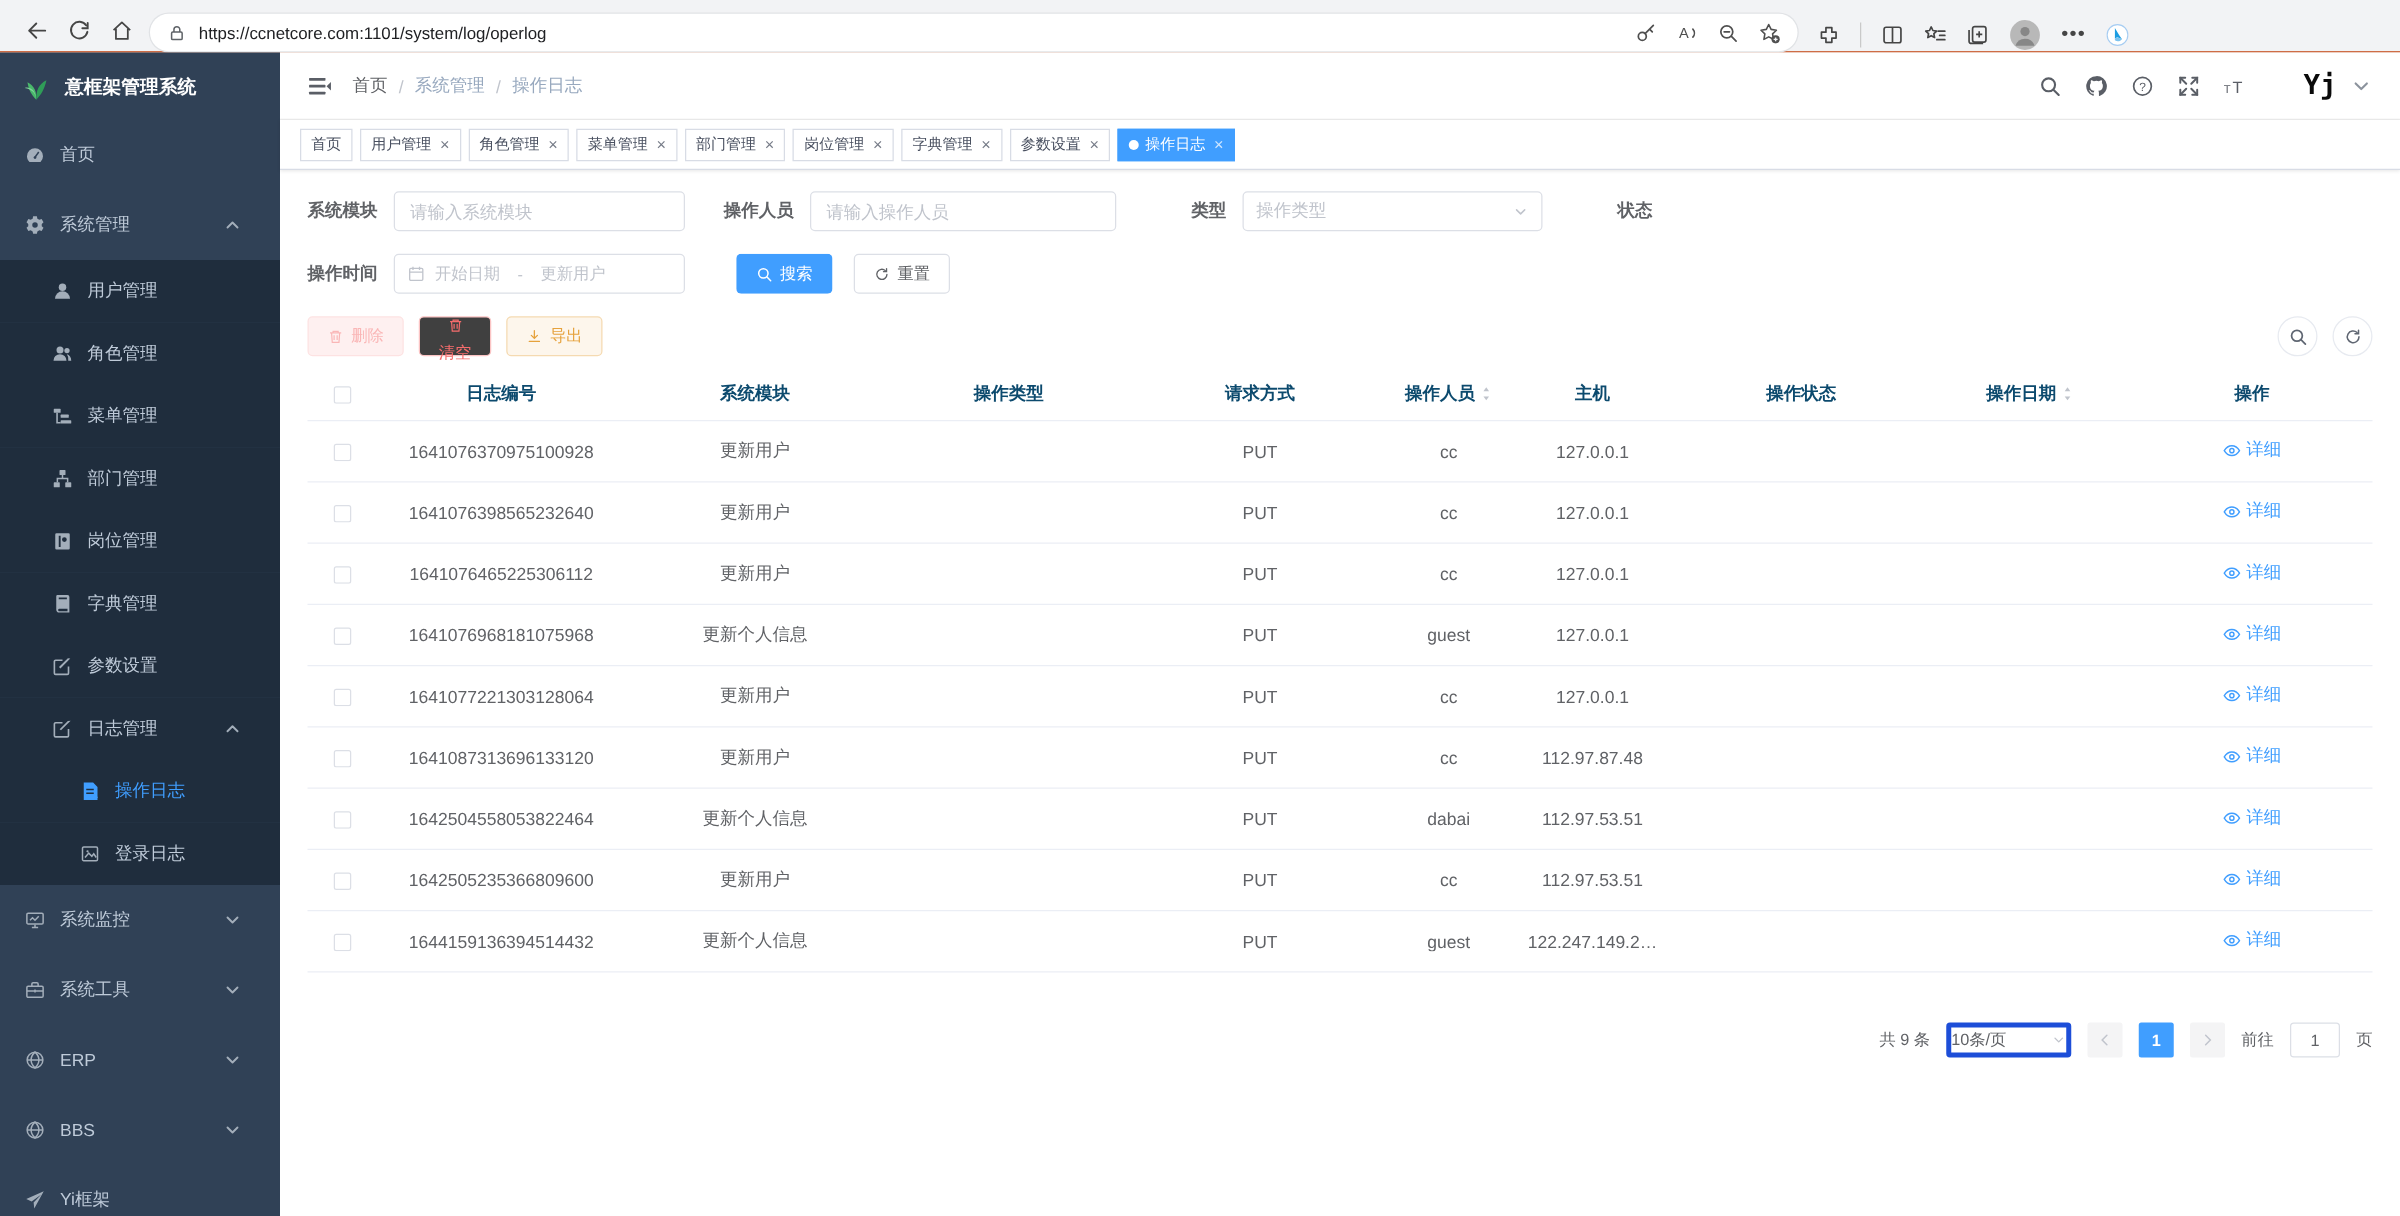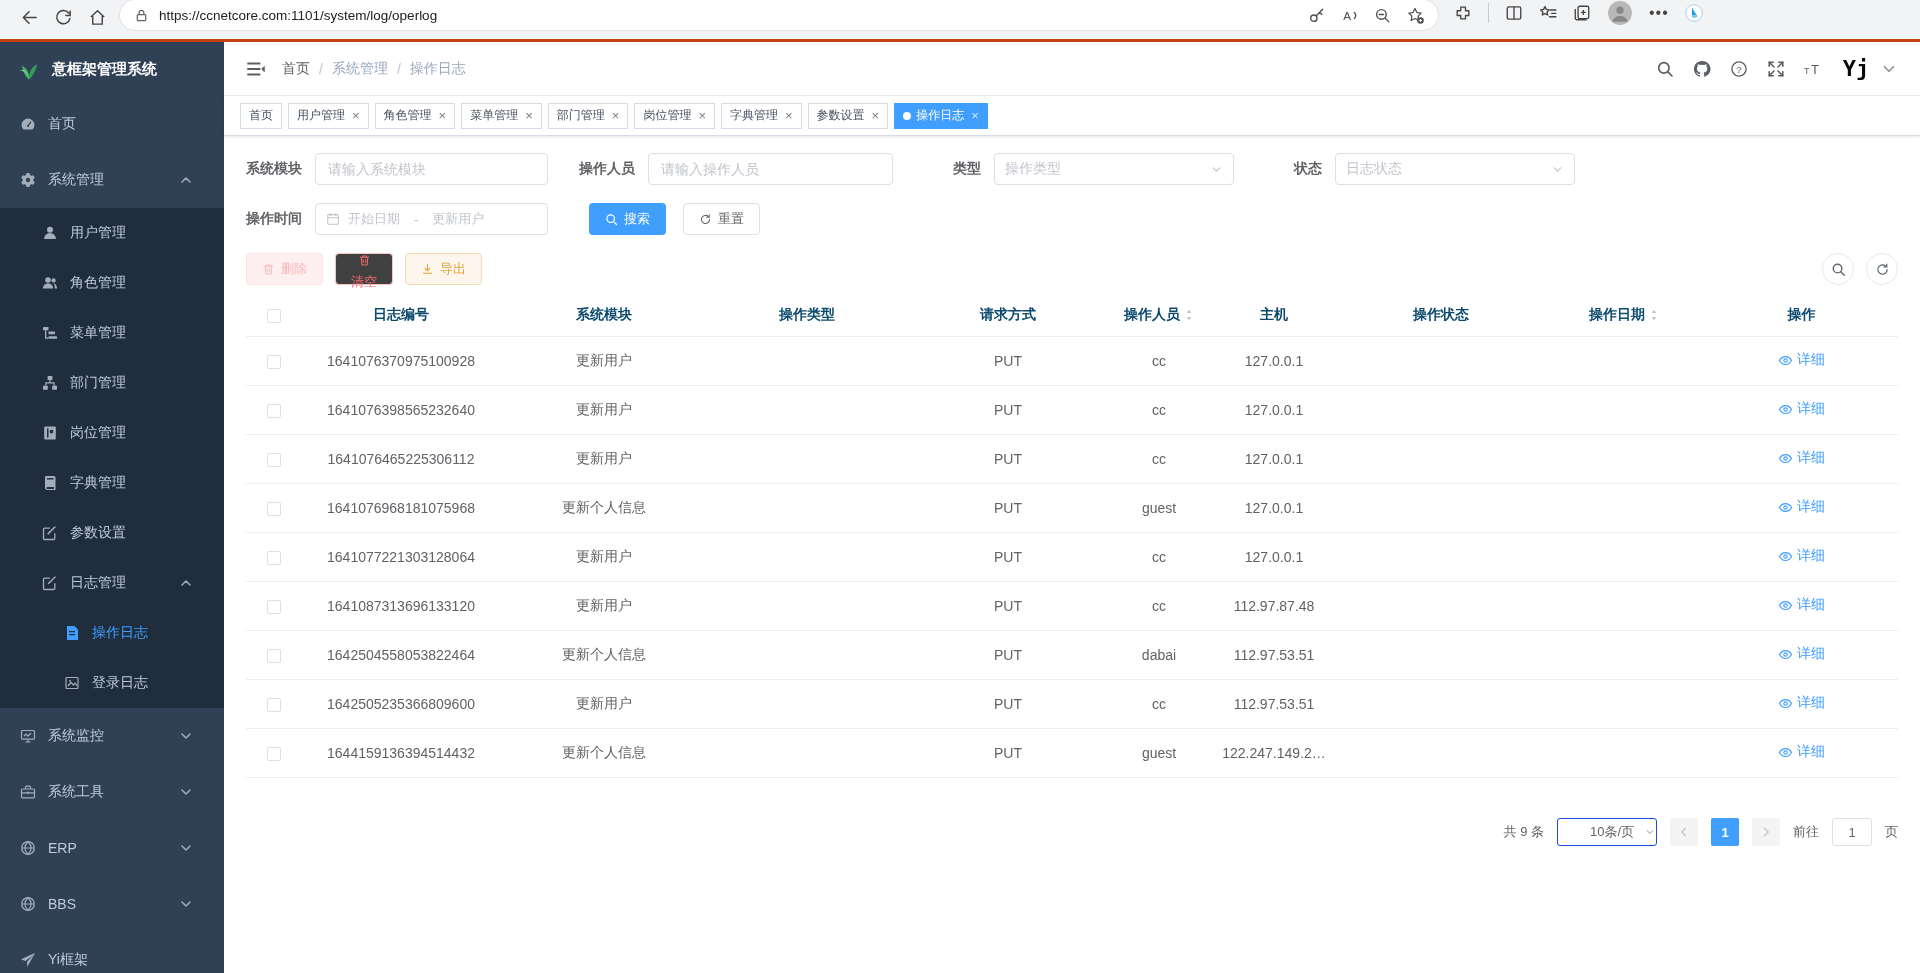--- a/index.html
+++ b/index.html
@@ -1,21 +1,21 @@
 <!DOCTYPE html>
 <html><head>
 <meta charset="utf-8">
 <style>
   *{margin:0;padding:0;box-sizing:border-box;font-family:"Liberation Sans","DejaVu Sans",sans-serif;}
   html,body{width:1920px;height:973px;overflow:hidden;background:#fff;}
   .icon{display:inline-flex;align-items:center;justify-content:center;flex-shrink:0;}
   .icon svg{display:block;width:100%;height:100%;}
 
   
-  .browser-bar{height:42px;background:#f2f3f5;border-bottom:3px solid #c2410c;display:flex;align-items:flex-start;padding:0 12px;}
+  .browser-bar{height:42px;background:#f2f3f5;border-bottom:1px solid #c2410c;display:flex;align-items:flex-end;padding:0 12px;}
   .nav-btn{width:34px;height:34px;border-radius:6px;display:flex;align-items:center;justify-content:center;color:#454545;}
   .b-icon{width:19px;height:19px;color:#454545;}
   .url-pill{width:1318px;height:30px;background:#fff;border-radius:15px;box-shadow:0 0 0 1px #e1e3e6;display:flex;align-items:center;padding:0 14px;gap:10px;margin-left:6px;}
   .url-text{font-size:13.5px;color:#202124;flex:1;white-space:nowrap;overflow:hidden;}
   .pill-icons{display:flex;gap:16px;align-items:center;color:#4f4f4f;}
   .pill-icons .icon{width:17px;height:17px;}
   .browser-right{display:flex;align-items:center;gap:16px;margin-left:16px;color:#454545;}
   .browser-right .icon{width:18px;height:18px;}
   .divider-v{width:1px;height:20px;background:#c9c9c9;}
   .more-dots{font-size:16px;color:#454545;letter-spacing:1px;}
@@ -38,21 +38,21 @@
 
   .main{flex:1;display:flex;flex-direction:column;background:#fff;min-width:0;}
   .navbar{height:54px;display:flex;align-items:center;padding:0 22px;border-bottom:1px solid #ededed;}
   .hamburger{width:20px;height:20px;color:#5a5e66;margin-right:16px;cursor:pointer;}
   .breadcrumb{font-size:14px;display:flex;gap:9px;align-items:center;}
   .crumb{color:#97a8be;}
   .crumb.first{color:#606266;}
   .crumb-sep{color:#c0c4cc;}
   .nav-right{margin-left:auto;display:flex;align-items:center;gap:19px;color:#5a5e66;}
   .nav-right .icon{width:18px;height:18px;cursor:pointer;}
-  .avatar-logo{width:30px;height:30px;display:flex;align-items:center;justify-content:center;font-weight:bold;font-size:22px;color:#0a0a0a;font-family:"DejaVu Sans Mono",monospace;cursor:pointer;}
+  .avatar-logo{width:30px;height:30px;display:flex;align-items:center;justify-content:center;font-weight:bold;font-size:22px;color:#0a0a0a;font-family:"DejaVu Sans Mono",monospace;cursor:pointer;margin-left:25px;}
   .avatar-caret{width:10px;height:10px;color:#8c939d;margin-left:-10px;}
 
   .tabs-bar{height:40px;border-bottom:1px solid #d8dce5;box-shadow:0 1px 3px rgba(0,0,0,.10);display:flex;align-items:center;padding:0 16px;gap:6px;position:relative;z-index:2;}
   .tag-tab{height:26px;display:inline-flex;align-items:center;padding:0 8px;border:1px solid #d8dce5;background:#fff;color:#495060;font-size:12px;gap:5px;cursor:pointer;}
   .tag-tab.active{background:#409EFF;border-color:#409EFF;color:#fff;}
   .tab-dot{width:8px;height:8px;border-radius:50%;background:#fff;display:inline-block;}
   .tab-close{font-size:13px;line-height:1;margin-left:2px;color:inherit;opacity:.75;}
 
   
   .content{flex:1;padding:17px 22px 0;overflow:hidden;}
@@ -87,21 +87,21 @@
   .thead .tcell{font-weight:bold;color:#0c4a6e;}
   .tr{height:49px;border-bottom:1px solid #ebeef5;}
   .tcell{text-align:center;font-size:14px;color:#606266;overflow:hidden;text-overflow:ellipsis;white-space:nowrap;padding:0 4px;}
   .checkbox{width:14px;height:14px;border:1px solid #dcdfe6;border-radius:2px;background:#fff;display:inline-block;vertical-align:middle;cursor:pointer;}
   .sort-caret{display:inline-flex;flex-direction:column;margin-left:4px;vertical-align:-3px;}
   .sort-caret svg{width:10px;height:14px;}
   .detail-link{color:#409EFF;display:inline-flex;align-items:center;gap:4px;font-size:14px;cursor:pointer;}
   .detail-link .icon{width:15px;height:15px;}
 
   .pagination{display:flex;align-items:center;justify-content:flex-end;margin-top:40px;gap:13px;font-size:13px;color:#606266;}
-  .page-size{width:100px;height:28px;border:1px solid #1d4ed8;border-radius:3px;display:flex;align-items:center;justify-content:flex-end;gap:10px;color:#606266;cursor:pointer;background:#fff;}
+  .page-size{width:100px;height:28px;border:4px solid #1d4ed8;border-radius:3px;display:flex;align-items:center;justify-content:space-between;gap:26px;color:#606266;cursor:pointer;background:#fff;}
   .page-size .icon{width:12px;height:12px;color:#c0c4cc;}
   .page-btn{width:28px;height:28px;background:#f4f4f5;border-radius:2px;display:flex;align-items:center;justify-content:center;cursor:pointer;}
   .page-btn .icon{width:12px;height:12px;}
   .page-btn.disabled{color:#c0c4cc;}
   .page-num{width:28px;height:28px;background:#409EFF;color:#fff;border-radius:2px;display:flex;align-items:center;justify-content:center;font-weight:bold;cursor:pointer;}
   .goto-input{width:40px;height:28px;border:1px solid #dcdfe6;border-radius:3px;text-align:center;font-size:13px;color:#606266;outline:none;}
 </style>
 </head>
 <body>
 
@@ -524,28 +524,20 @@
             <span>操作类型</span>
             <span class="icon">
                 <svg viewBox="0 0 16 16" fill="none" stroke="currentColor" stroke-width="1.5" stroke-linecap="round" stroke-linejoin="round">
                   <path d="m4 6 4 4 4-4"></path>
                 </svg>
               </span>
           </div>
         </div>
         <div class="f-group">
           <span class="f-label">状态</span>
-          <div class="f-select">
-            <span>日志状态</span>
-            <span class="icon">
-                <svg viewBox="0 0 16 16" fill="none" stroke="currentColor" stroke-width="1.5" stroke-linecap="round" stroke-linejoin="round">
-                  <path d="m4 6 4 4 4-4"></path>
-                </svg>
-              </span>
-          </div>
         </div>
       </div>
 
       <div class="form-row">
         <div class="f-group">
           <span class="f-label">操作时间</span>
           <div class="daterange">
             <span class="icon">
                 <svg viewBox="0 0 16 16" fill="none" stroke="currentColor" stroke-width="1.2">
                   <rect x="2" y="3" width="12" height="11" rx="1"></rect>

